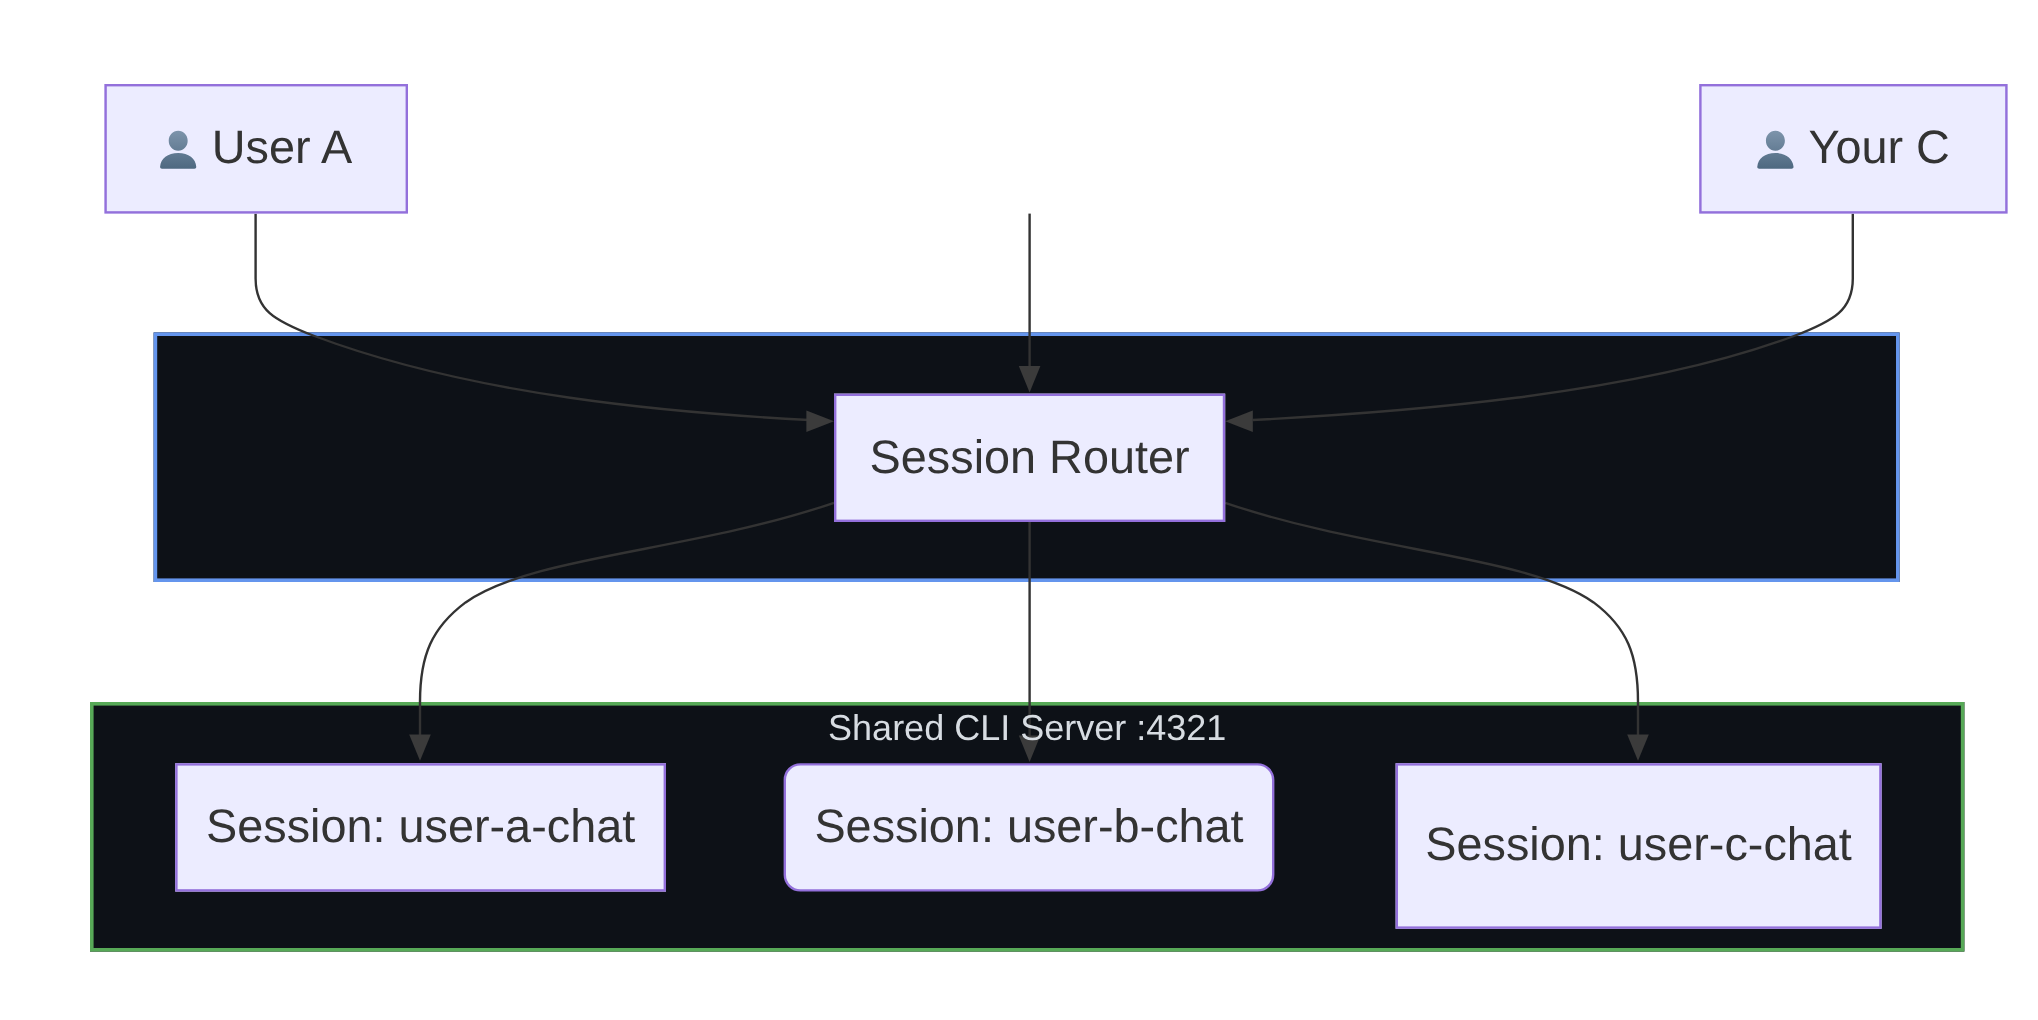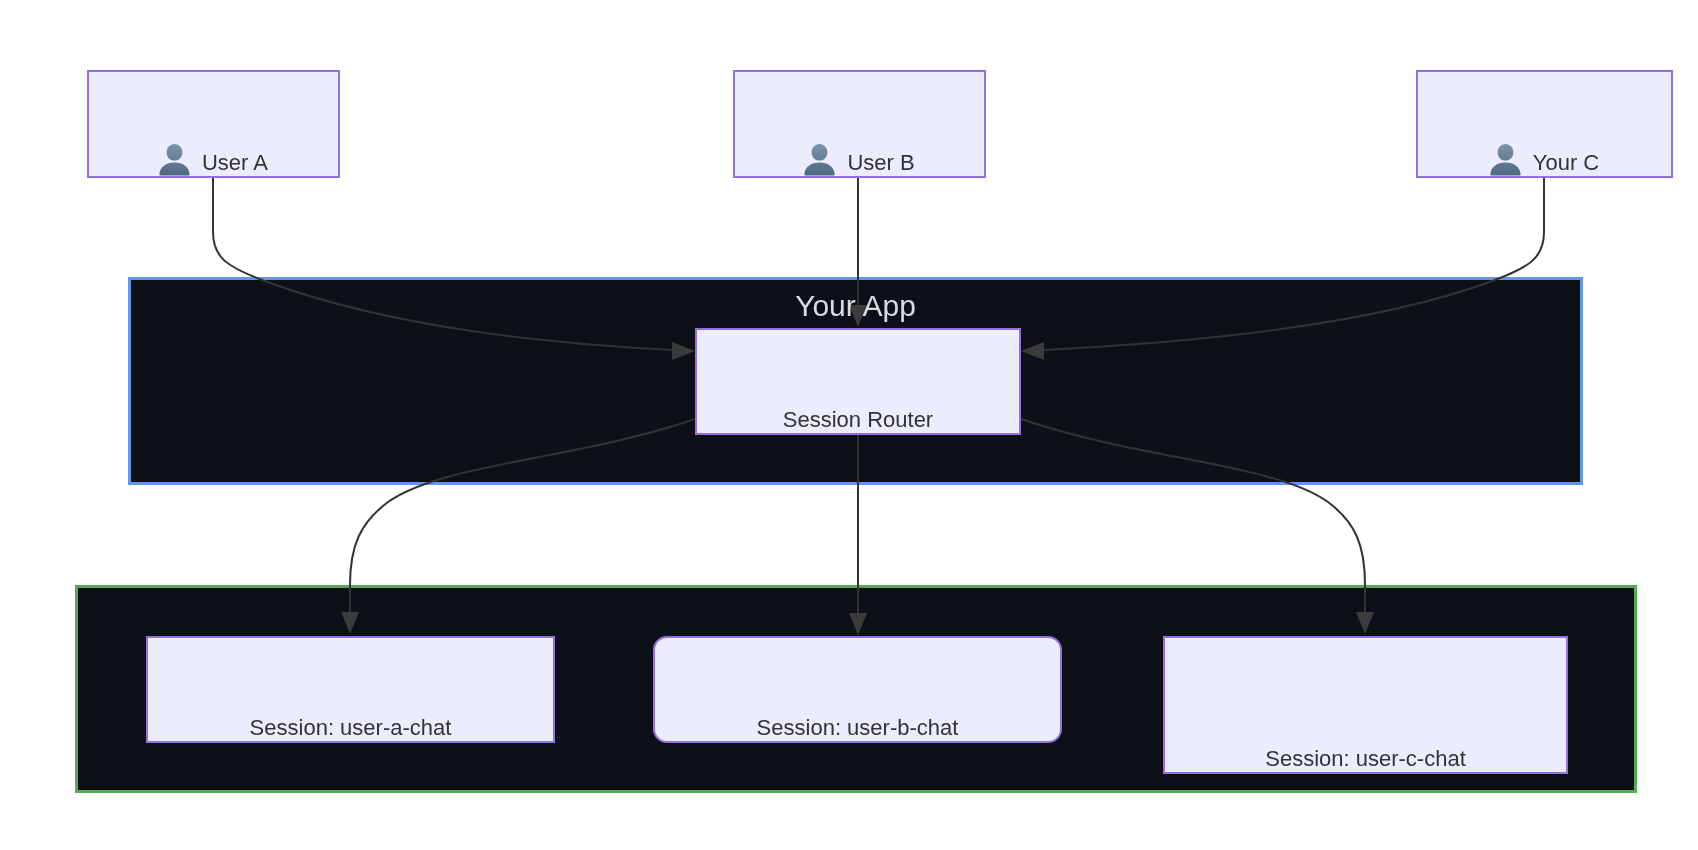--- a/index.html
+++ b/index.html
@@ -58,23 +58,23 @@
     line-height:30px;
   }
   .ctitle.app-title{left:128px;top:291px;width:1455px;}
   .ctitle.server-title{left:75px;top:593px;width:1562px;}
   .node{
     position:absolute;
     z-index:4;
     background:var(--node-fill);
     border:2px solid var(--node-border);
     color:var(--node-text);
-    font-size:22px;
+    font-size:39px;
     display:flex;
-    align-items:flex-end;
+    align-items:center;
     justify-content:center;
   }
   .node .icon{
     display:inline-flex;
     margin-right:12px;
   }
   .node-user-a{left:87px;top:70px;width:253px;height:108px;}
   .node-user-b{left:733px;top:70px;width:253px;height:108px;}
   .node-user-c{left:1416px;top:70px;width:257px;height:108px;}
   .node-router{left:695px;top:328px;width:326px;height:107px;}
@@ -112,39 +112,31 @@
     <path class="edge" d="M 695 419 C 575 460 443 463 388 502 C 360 523 350 546 350 585 L 350 615"></path>
     <polygon class="arrowhead" points="350,634 341,612 359,612"></polygon>
 
     <path class="edge" d="M 858 435 L 858 617"></path>
     <polygon class="arrowhead" points="858,635 849,613 867,613"></polygon>
 
     <path class="edge" d="M 1021 419 C 1141 460 1273 463 1328 502 C 1356 523 1365 546 1365 585 L 1365 615"></path>
     <polygon class="arrowhead" points="1365,634 1356,612 1374,612"></polygon>
   </svg>
 
-  <div class="ctitle app-title">Your App</div>
+  <div class="ctitle server-title">Shared CLI Server :4321</div>
 
   <div class="node node-user-a">
     <span class="icon">
       <svg width="31" height="33" viewBox="0 0 31 33">
         <path fill="url(#userGrad)" d="M15.5 1 C20 1 23.4 4.7 23.4 9.3 C23.4 13.9 20 17.6 15.5 17.6 C11 17.6 7.6 13.9 7.6 9.3 C7.6 4.7 11 1 15.5 1 Z M15.5 19.6 C24.3 19.6 30 24.2 30.6 31 C30.7 32 29.9 32.6 29 32.6 L2 32.6 C1.1 32.6 0.3 32 0.4 31 C1 24.2 6.7 19.6 15.5 19.6 Z"></path>
       </svg>
     </span>
     <span class="label">User A</span>
   </div>
 
-  <div class="node node-user-b">
-    <span class="icon">
-      <svg width="31" height="33" viewBox="0 0 31 33">
-        <path fill="url(#userGrad)" d="M15.5 1 C20 1 23.4 4.7 23.4 9.3 C23.4 13.9 20 17.6 15.5 17.6 C11 17.6 7.6 13.9 7.6 9.3 C7.6 4.7 11 1 15.5 1 Z M15.5 19.6 C24.3 19.6 30 24.2 30.6 31 C30.7 32 29.9 32.6 29 32.6 L2 32.6 C1.1 32.6 0.3 32 0.4 31 C1 24.2 6.7 19.6 15.5 19.6 Z"></path>
-      </svg>
-    </span>
-    <span class="label">User B</span>
-  </div>
 
   <div class="node node-user-c">
     <span class="icon">
       <svg width="31" height="33" viewBox="0 0 31 33">
         <path fill="url(#userGrad)" d="M15.5 1 C20 1 23.4 4.7 23.4 9.3 C23.4 13.9 20 17.6 15.5 17.6 C11 17.6 7.6 13.9 7.6 9.3 C7.6 4.7 11 1 15.5 1 Z M15.5 19.6 C24.3 19.6 30 24.2 30.6 31 C30.7 32 29.9 32.6 29 32.6 L2 32.6 C1.1 32.6 0.3 32 0.4 31 C1 24.2 6.7 19.6 15.5 19.6 Z"></path>
       </svg>
     </span>
     <span class="label">Your C</span>
   </div>
 

